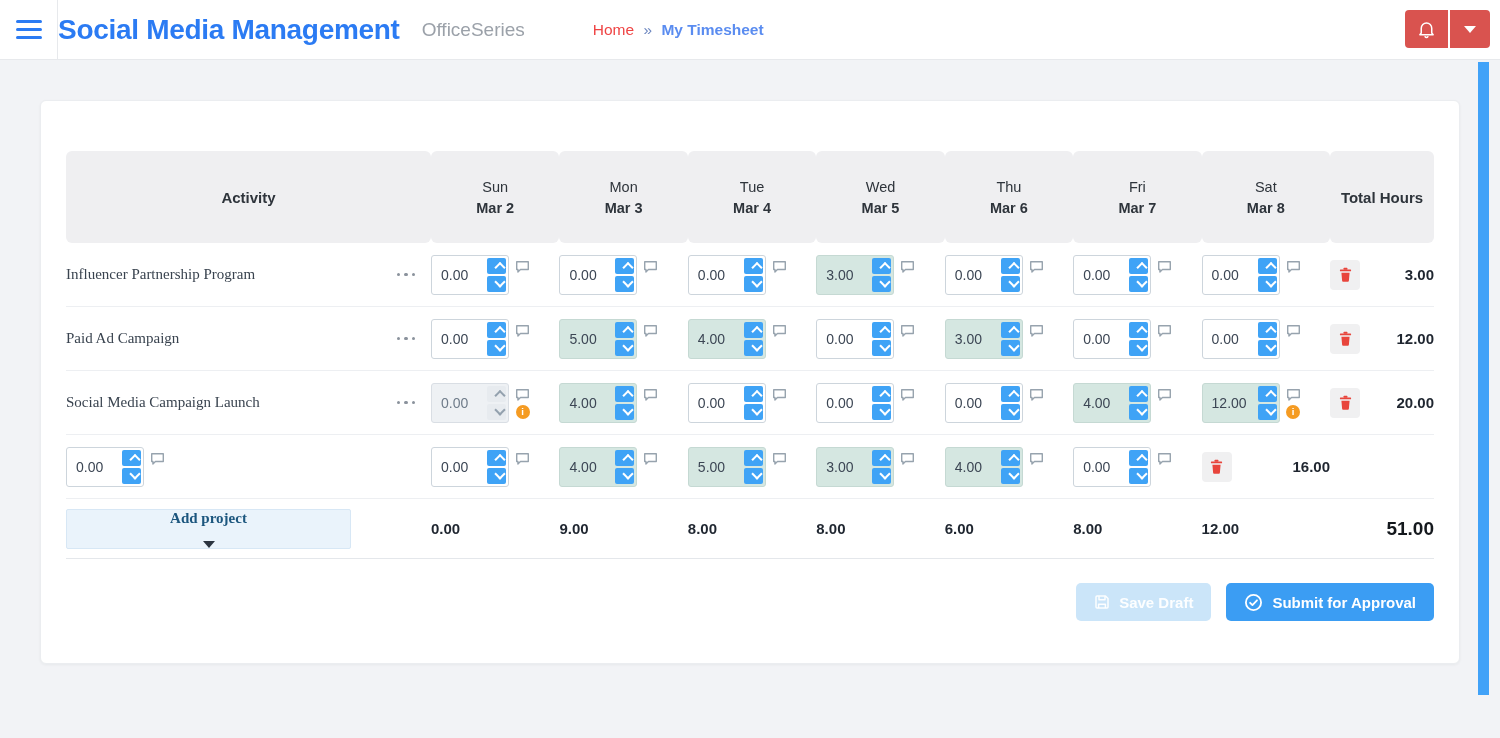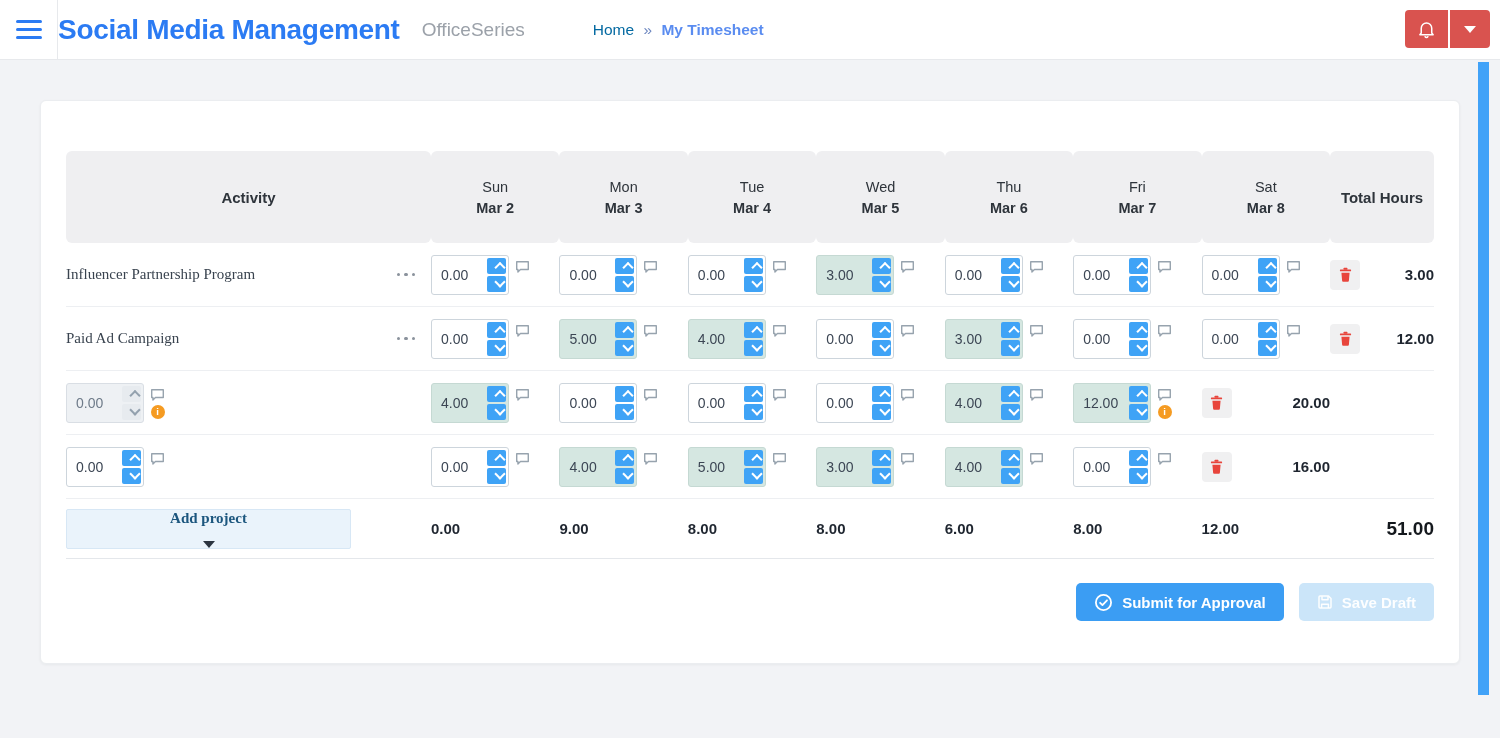--- a/index.html
+++ b/index.html
@@ -7,21 +7,21 @@
   body { font-family:"Liberation Sans","DejaVu Sans",sans-serif; background:#f2f3f6; }
 
   
   .topbar { height:60px; background:#fff; border-bottom:1px solid #e7e9ec; display:flex; align-items:center; position:relative; }
   .menu-zone { width:58px; height:60px; display:flex; align-items:center; justify-content:center; border-right:1px solid #e7e9ec; cursor:pointer; }
   .hamburger { display:flex; flex-direction:column; gap:5px; }
   .hamburger span { width:26px; height:3px; background:#2b7bf3; border-radius:2px; }
   .app-title { color:#2b7bf3; font-size:28px; font-weight:bold; letter-spacing:-.3px; }
   .brand { color:#9ba1a9; font-size:19px; margin-left:22px; }
   .breadcrumb { margin-left:68px; font-size:15.5px; font-weight:500; }
-  .breadcrumb .bc-home { color:#0369a1; cursor:pointer; }
+  .breadcrumb .bc-home { color:#ef4444; cursor:pointer; }
   .breadcrumb .bc-sep { color:#6d87c0; margin:0 5px; }
   .breadcrumb .bc-current { color:#5a8cf0; cursor:pointer;font-weight:bold; }
   .topbar-actions { position:absolute; right:10px; top:10px; display:flex; gap:2px; }
   .tb-btn { width:43px; height:38px; background:#d9534f; border:none; display:flex; align-items:center; justify-content:center; cursor:pointer; }
   .tb-btn.bell { border-radius:4px 0 0 4px; }
   .tb-btn.caret { width:40px; border-radius:0 4px 4px 0; }
   .caret-down { width:0; height:0; border-left:6px solid transparent; border-right:6px solid transparent; border-top:7px solid #fff; }
 
   
   .page { padding:40px 40px 0 40px; }
@@ -489,20 +489,28 @@
             <rect x="1" y="2.6" width="12" height="2" rx="0.6" fill="#e8453c"></rect>
             <rect x="5" y="0.8" width="4" height="2.2" rx="0.6" fill="#e8453c"></rect>
             <path d="M2.6 6.2h8.8l-0.75 8.6a1.1 1.1 0 0 1-1.1 1h-5.1a1.1 1.1 0 0 1-1.1-1z" fill="#e8453c"></path>
           </svg>
         </span>
       </button>
       <span class="row-total">12.00</span>
     </div>
   </div>
         <div class="t-grid t-row">
+    <div class="activity-cell">
+      <span class="activity-name">Social Media Campaign Launch</span>
+      <span class="row-menu">
+              <i></i>
+              <i></i>
+              <i></i>
+            </span>
+    </div>
     <div class="hour-cell">
     <div class="spin-input disabled">
       <span class="val">0.00</span>
       <div class="spinners">
         <button class="spin-btn">
                   <span class="chev chev-up"></span>
                 </button>
         <button class="spin-btn">
                   <span class="chev chev-down"></span>
                 </button>
@@ -832,37 +840,37 @@
         <div><span class="foot-day">8.00</span></div>
         <div><span class="foot-day">6.00</span></div>
         <div><span class="foot-day">8.00</span></div>
         <div><span class="foot-day">12.00</span></div>
         <div class="total-cell" style="justify-content:flex-end;">
         <span class="grand-total">51.00</span>
       </div>
     </div>
 
     <div class="actions">
-      <button class="btn btn-submit">
-        <span style="line-height:0;">
-          <svg width="19" height="19" viewBox="0 0 18 18" fill="none" stroke="#fff" stroke-width="1.7" stroke-linecap="round" stroke-linejoin="round">
-            <circle cx="9" cy="9" r="7.2"></circle>
-              <path d="M5.8 9.3l2.2 2.2 4.3-4.6"></path>
-          </svg>
-        </span>
-        <span>Submit for Approval</span>
-      </button>
       <button class="btn btn-save" disabled="">
         <span style="line-height:0;">
           <svg width="16" height="16" viewBox="0 0 16 16" fill="none" stroke="rgba(255,255,255,.95)" stroke-width="1.5" stroke-linejoin="round">
             <path d="M2 3a1 1 0 0 1 1-1h8.5L14 4.5V13a1 1 0 0 1-1 1H3a1 1 0 0 1-1-1z"></path>
             <path d="M5 2.2v3.6h6V2.2"></path>
               <path d="M4.6 14v-3.8h6.8V14"></path>
           </svg>
         </span>
         <span>Save Draft</span>
       </button>
+      <button class="btn btn-submit">
+        <span style="line-height:0;">
+          <svg width="19" height="19" viewBox="0 0 18 18" fill="none" stroke="#fff" stroke-width="1.7" stroke-linecap="round" stroke-linejoin="round">
+            <circle cx="9" cy="9" r="7.2"></circle>
+              <path d="M5.8 9.3l2.2 2.2 4.3-4.6"></path>
+          </svg>
+        </span>
+        <span>Submit for Approval</span>
+      </button>
     </div>
 
   </section>
 </main>
 
 <div class="scrollbar-thumb"></div>
 
 </body></html>

